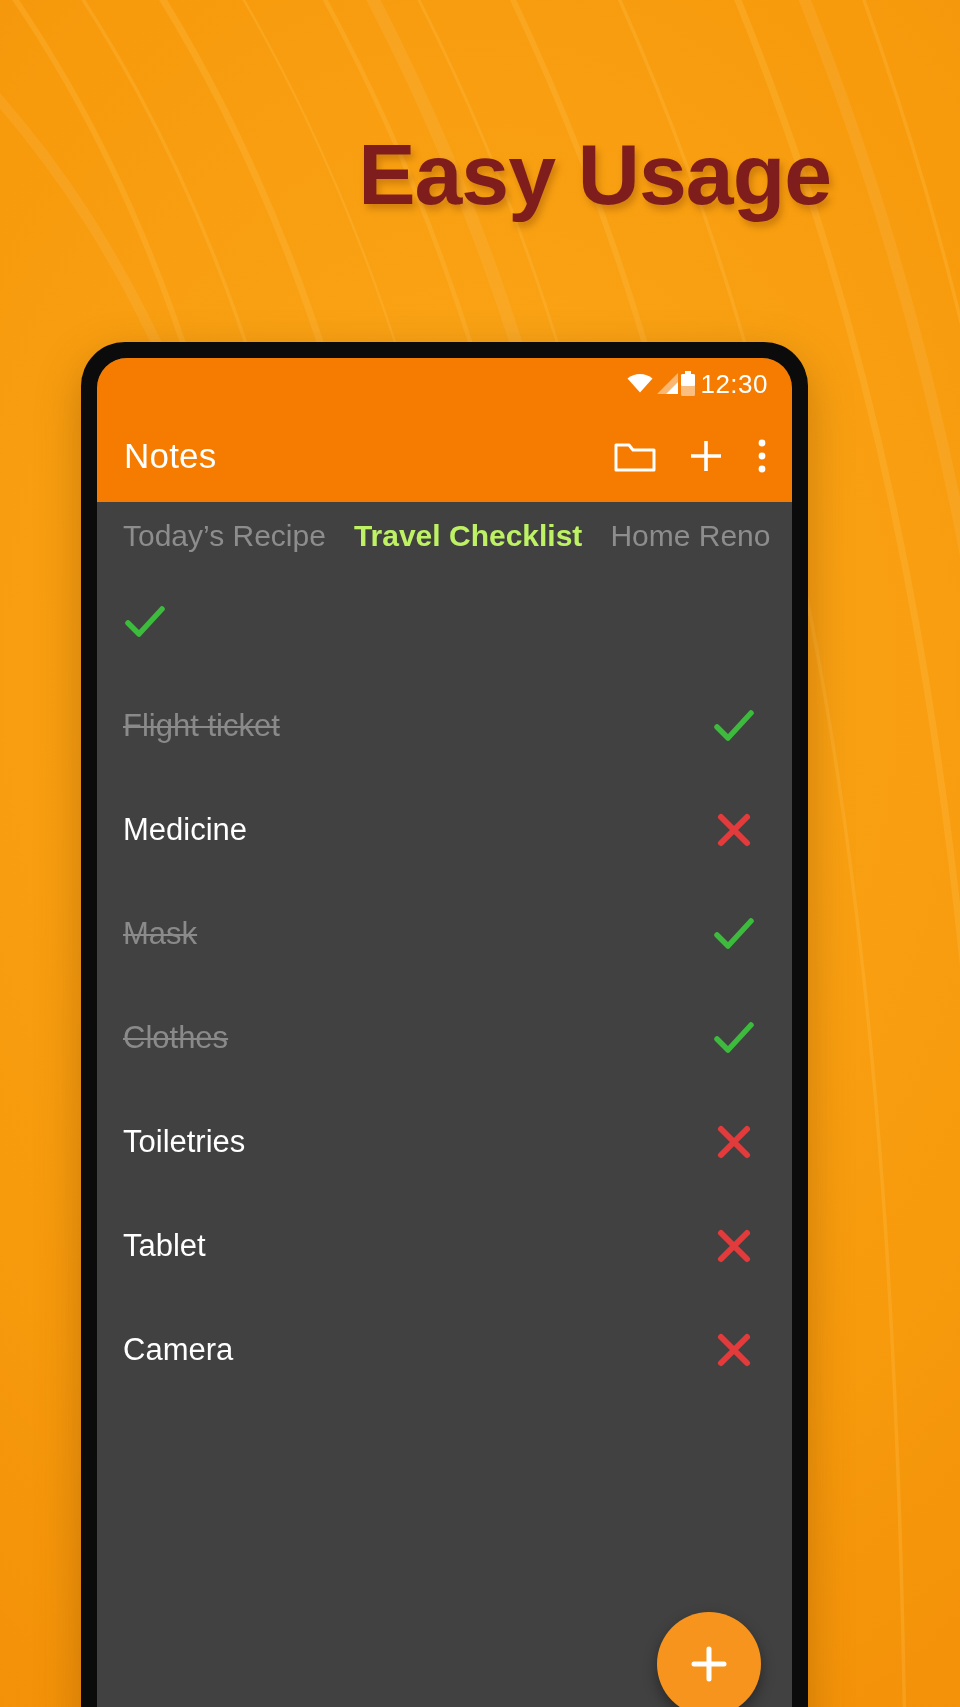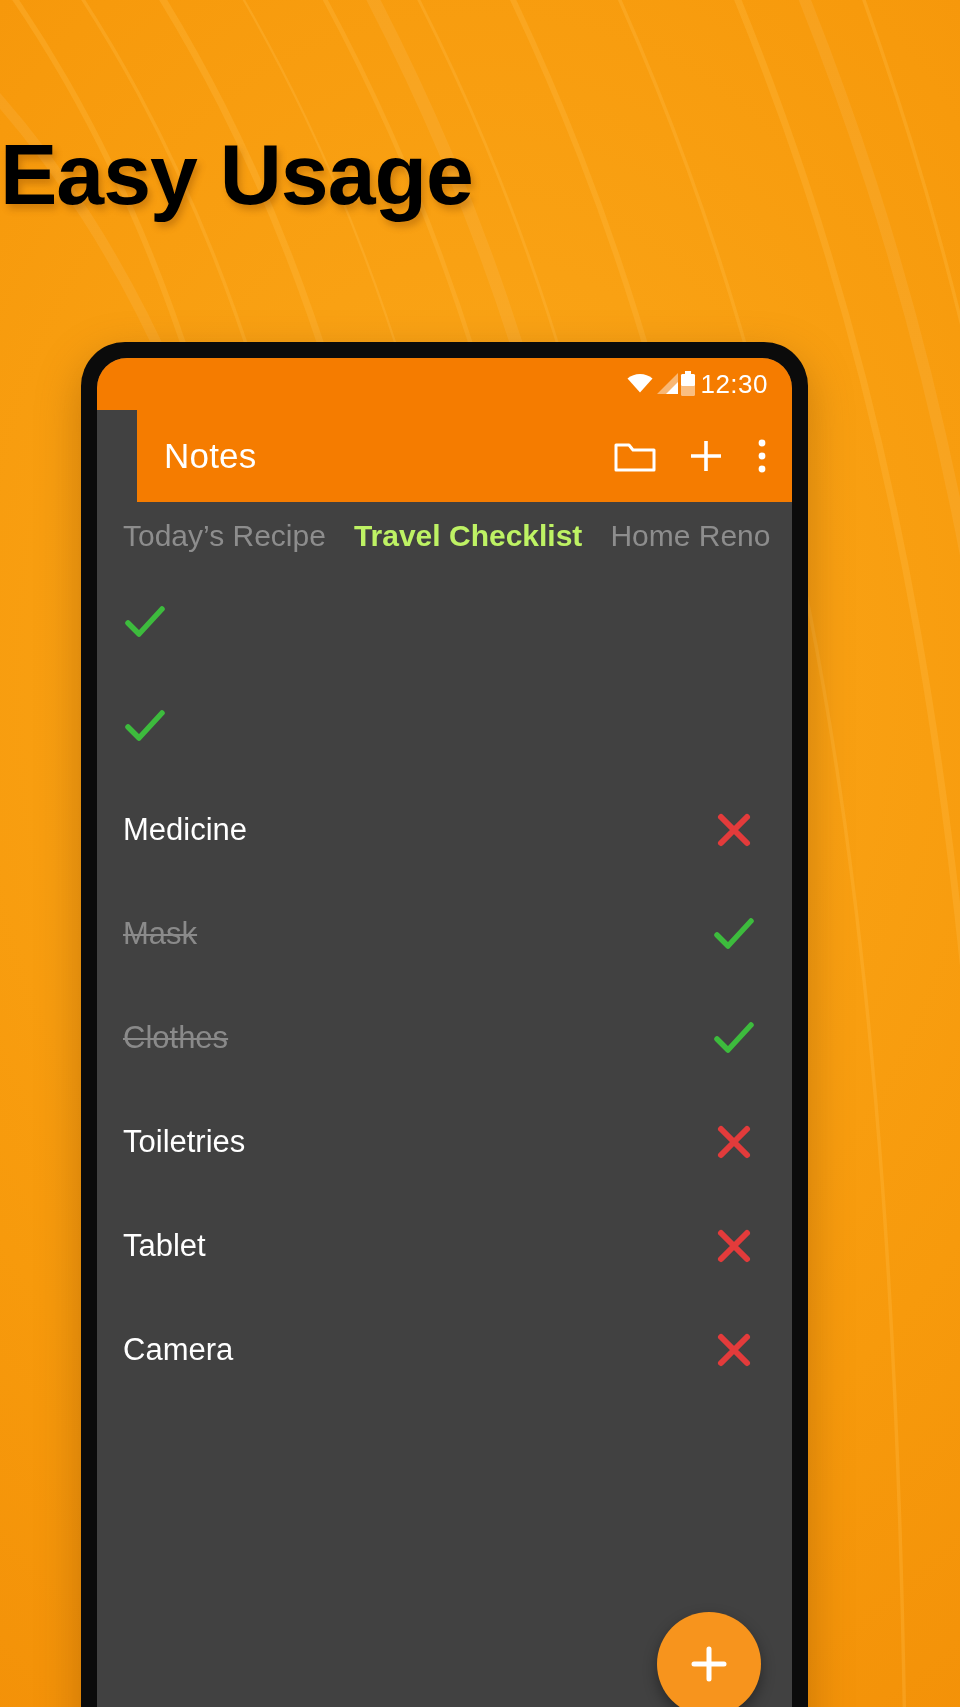--- a/index.html
+++ b/index.html
@@ -17,25 +17,25 @@
     position:absolute; inset:0;
     background:
       radial-gradient(120% 90% at 50% 40%, #FBA81A 0%, #F79A0C 55%, #F08A05 100%);
   }
   .streaks { position:absolute; inset:-10% -10%; opacity:.55; }
   .streaks svg { width:100%; height:100%; display:block; }
 
   
   .headline {
     position:absolute; top:131px; left:0; width:831px;
-    text-align:left;
+    text-align:right;
     font-size:86px;
     font-weight:bold;
     letter-spacing:-1px;
-    color:#000000;
+    color:#7f1d1d;
     text-shadow: 3px 5px 7px rgba(120,60,0,.32);
     line-height:1;
   }
 
   
   .phone {
     position:absolute;
     left:81px; top:342px;
     width:727px; height:1400px;
     background:#0b0b0b;
@@ -63,21 +63,20 @@
     margin-left:4px;
   }
   .sb-icon { display:flex; align-items:center; }
 
   
   .appbar {
     height:92px; background:#F57C00;
     display:flex; align-items:center;
     padding:0 24px 0 27px;
     color:#fff;
-    margin-left:40px;
   }
   .appbar .title {
     font-size:35px; flex:1; color:#fff; letter-spacing:.2px;
   }
   .appbar .actions { display:flex; align-items:center; gap:30px; }
   .act { display:flex; align-items:center; justify-content:center; }
 
   
   .tabs {
     height:68px;
@@ -207,20 +206,21 @@
 
       <div class="row done">
         <span class="mark">
           <svg width="44" height="44" viewBox="0 0 44 44">
             <path d="M5 23 L16 34 L39 9" fill="none" stroke="#3DBB3D" stroke-width="5.5" stroke-linecap="round" stroke-linejoin="round"></path>
           </svg>
         </span>
       </div>
 
       <div class="row done">
+        <span class="label">Flight ticket</span>
         <span class="mark">
           <svg width="44" height="44" viewBox="0 0 44 44">
             <path d="M5 23 L16 34 L39 9" fill="none" stroke="#3DBB3D" stroke-width="5.5" stroke-linecap="round" stroke-linejoin="round"></path>
           </svg>
         </span>
       </div>
 
       <div class="row open">
         <span class="label">Medicine</span>
         <span class="mark">

